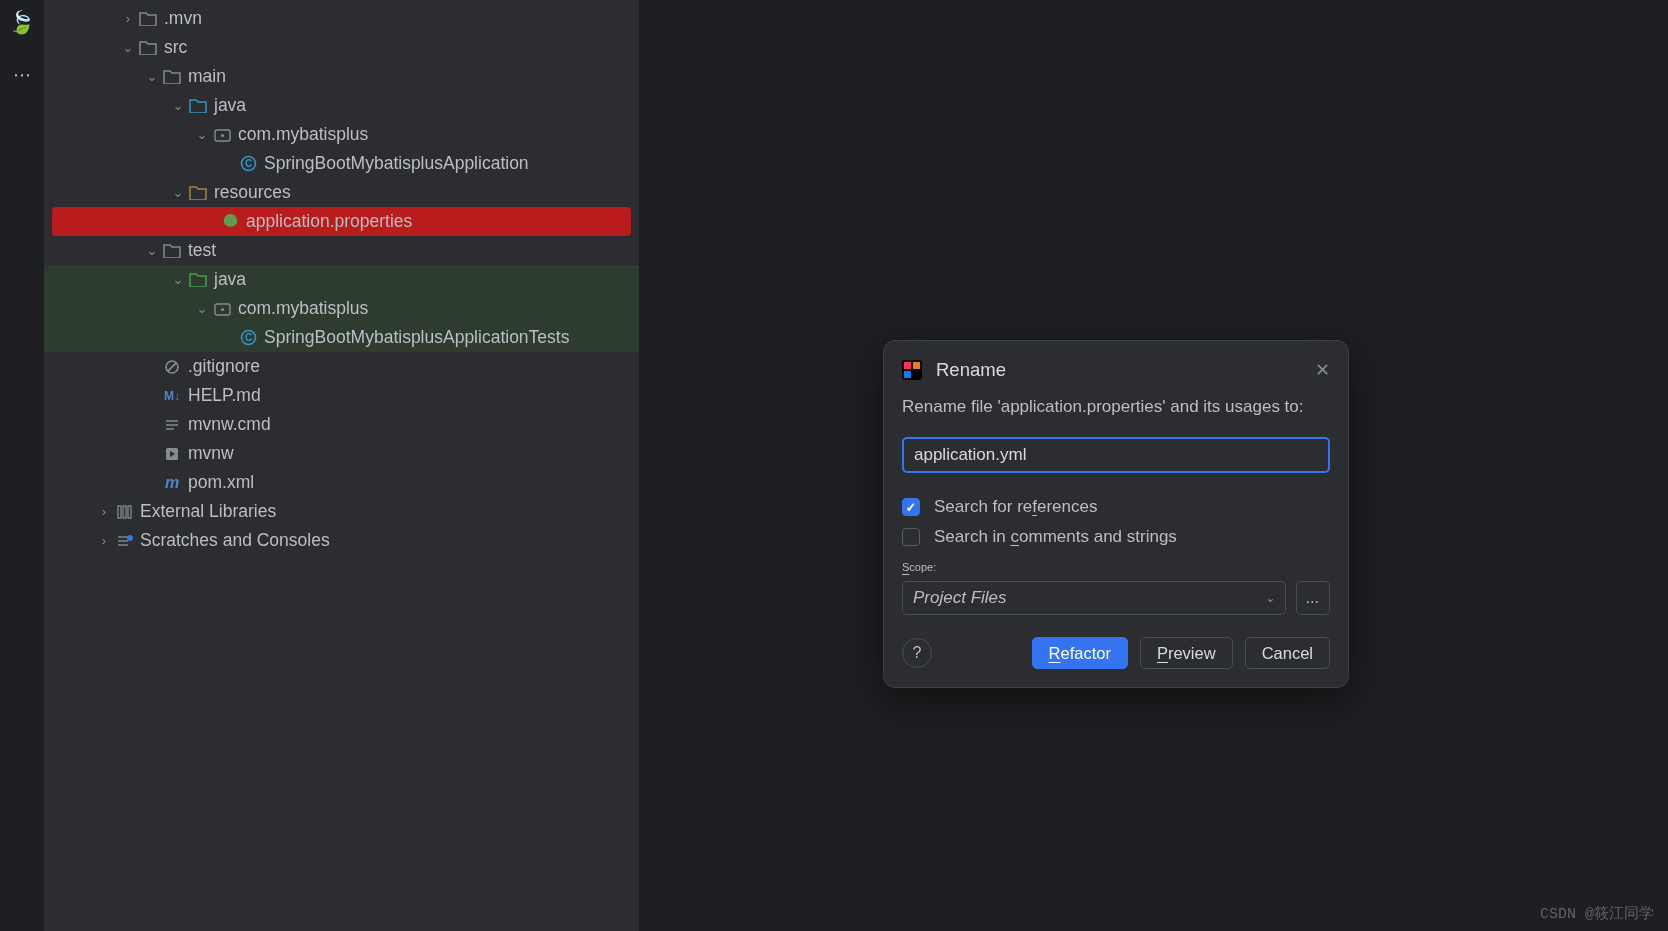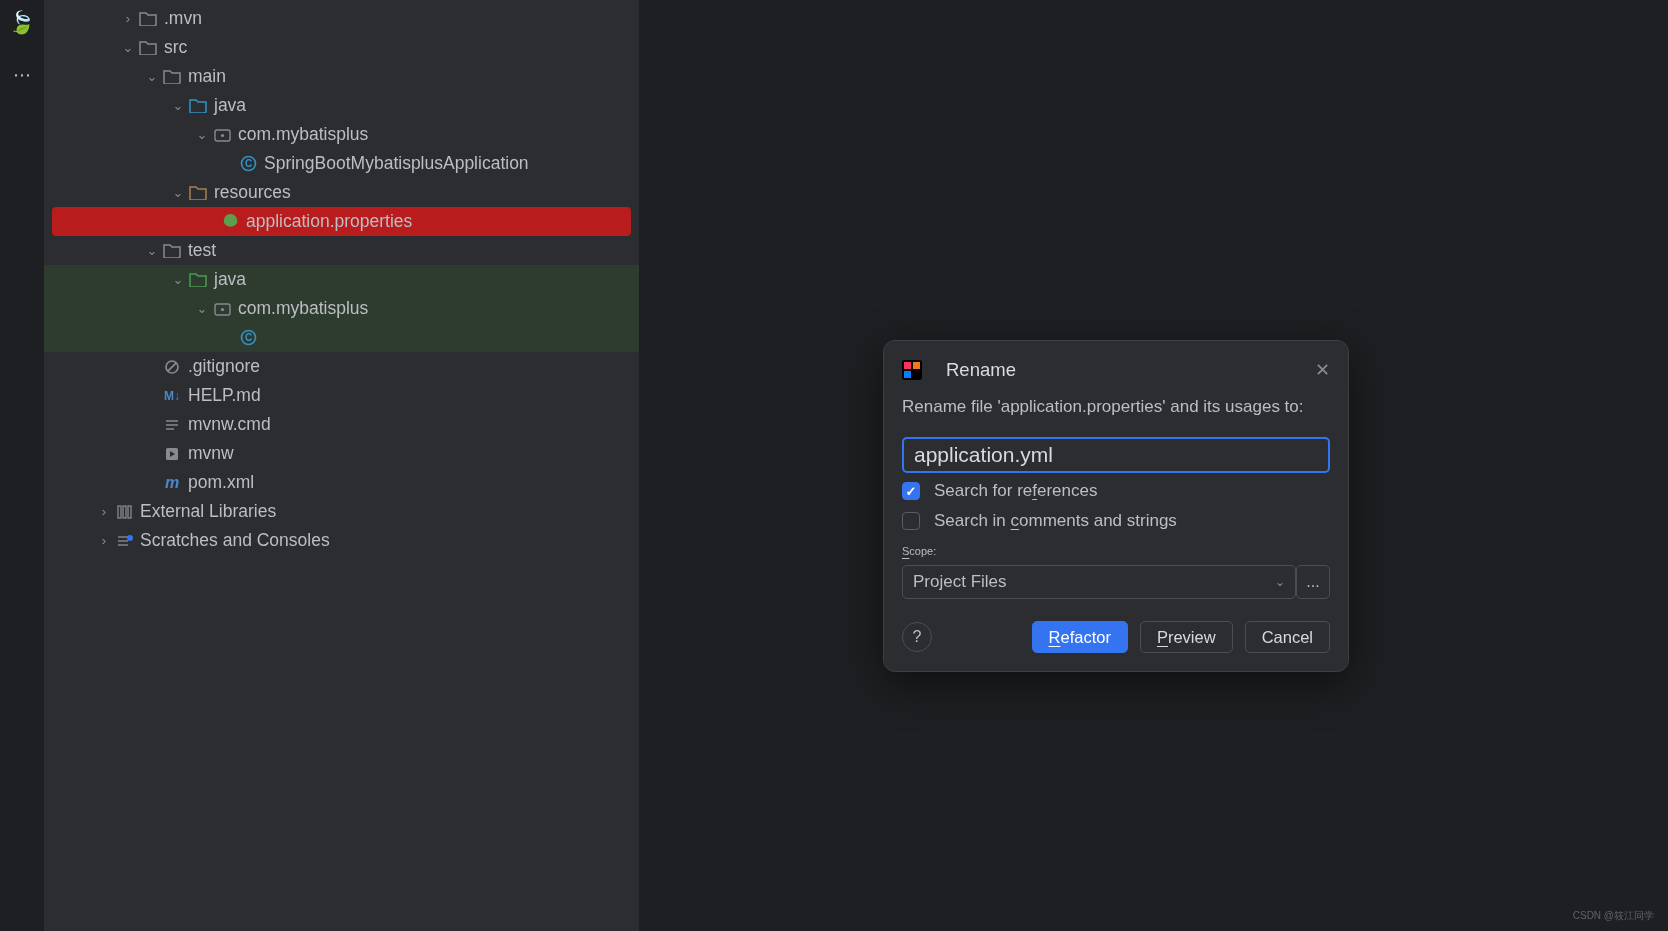--- a/index.html
+++ b/index.html
@@ -31,44 +31,44 @@
   
   .editor { flex: 1; background: #1e1f22; position: relative; }
 
   
   .dialog {
     position: absolute; left: 243px; top: 340px;
     width: 466px; background: #2b2d30; border: 1px solid #3c3f43;
     border-radius: 12px; padding: 18px 18px 18px 18px;
     box-shadow: 0 12px 40px rgba(0,0,0,.5);
   }
-  .dlg-head { display: flex; align-items: center; gap: 24px; position: relative; margin-bottom: 16px; }
+  .dlg-head { display: flex; align-items: center; gap: 14px; position: relative; margin-bottom: 16px; }
   .dlg-title { font-size: 18.5px; color: #d8dadf; }
   .dlg-close { position: absolute; right: 0; top: 0; color: #868a91; font-size: 18px; cursor: pointer; }
   .dlg-label { font-size: 17px; color: #bcbec4; margin-bottom: 20px; }
   .dlg-input {
     width: 100%; height: 36px; background: #2b2d30; border: 2px solid #3574f0;
-    border-radius: 5px; color: #d8dadf; font-size: 21px; padding: 0 10px; outline: none;
-    margin-bottom: 8px;
+    border-radius: 5px; color: #d8dadf; font-size: 17px; padding: 0 10px; outline: none;
+    margin-bottom: 24px;
   }
   .chk-row { display: flex; align-items: center; gap: 14px; font-size: 17px; color: #bcbec4; margin-bottom: 10px; }
   .chk { width: 18px; height: 18px; border-radius: 4px; display: inline-flex; align-items: center; justify-content: center; border: 1.5px solid #5a5d63; cursor: pointer; flex-shrink: 0; }
   .chk.checked { background: #3574f0; border-color: #3574f0; color: #fff; font-size: 13px; font-weight: bold; }
   .scope-label { font-size: 11px; color: #bcbec4; margin-top: 14px; margin-bottom: 8px; }
-  .scope-row { display: flex; margin-bottom: 22px; }
+  .scope-row { display: flex; gap: 10px; margin-bottom: 22px; font-style: italic; }
   .select { flex: 1; height: 34px; background: #2b2d30; border: 1px solid #4a4d52; border-radius: 5px; display: flex; align-items: center; justify-content: space-between; padding: 0 10px; font-size: 17px; color: #bcbec4; cursor: pointer; }
   .sq-btn { width: 34px; height: 34px; border: 1px solid #4a4d52; border-radius: 5px; display: flex; align-items: center; justify-content: center; color: #bcbec4; cursor: pointer; }
   .dlg-foot { display: flex; align-items: center; gap: 12px; }
   .help { width: 30px; height: 30px; border: 1px solid #4a4d52; border-radius: 50%; display: flex; align-items: center; justify-content: center; color: #bcbec4; cursor: pointer; font-size: 16px; }
   .spacer { flex: 1; }
   .btn { height: 32px; padding: 0 16px; border-radius: 5px; font-size: 16.5px; display: flex; align-items: center; cursor: pointer; border: 1px solid #4a4d52; background: #2b2d30; color: #d8dadf; }
   .btn.primary { background: #3574f0; border-color: #3574f0; color: #fff; }
   .und { text-decoration: underline; text-underline-offset: 3px; }
 
-  .watermark { position: absolute; right: 14px; bottom: 8px; color: #5f6266; font-size: 10px; font-family: Liberation Sans, sans-serif; }
+  .watermark { position: absolute; right: 14px; bottom: 8px; color: #5f6266; font-size: 15px; font-family: Liberation Mono, monospace; }
 
   svg { display: block; }
 </style>
 </head>
 <body>
 
 <div class="app">
 
   <div class="gutter">
     <span class="brand">🍃</span>
@@ -192,20 +192,21 @@
       </div>
 
       <div class="row interact indent-5 green-bg">
         <span class="chev"></span>
         <span class="ico">
             <svg width="17" height="17" viewBox="0 0 17 17">
               <circle cx="8.5" cy="8.5" r="7" fill="none" stroke="#3592c4" stroke-width="1.6"></circle>
               <text x="8.5" y="12" text-anchor="middle" font-size="10" fill="#3592c4" font-weight="bold">C</text>
             </svg>
           </span>
+        <span>SpringBootMybatisplusApplicationTests</span>
       </div>
 
       <div class="row interact indent-2">
         <span class="chev"></span>
         <span class="ico">
             <svg width="16" height="16" viewBox="0 0 16 16">
               <circle cx="8" cy="8" r="6" fill="none" stroke="#868a91" stroke-width="1.7"></circle>
               <line x1="3.8" y1="12.2" x2="12.2" y2="3.8" stroke="#868a91" stroke-width="1.7"></line>
             </svg>
           </span>

